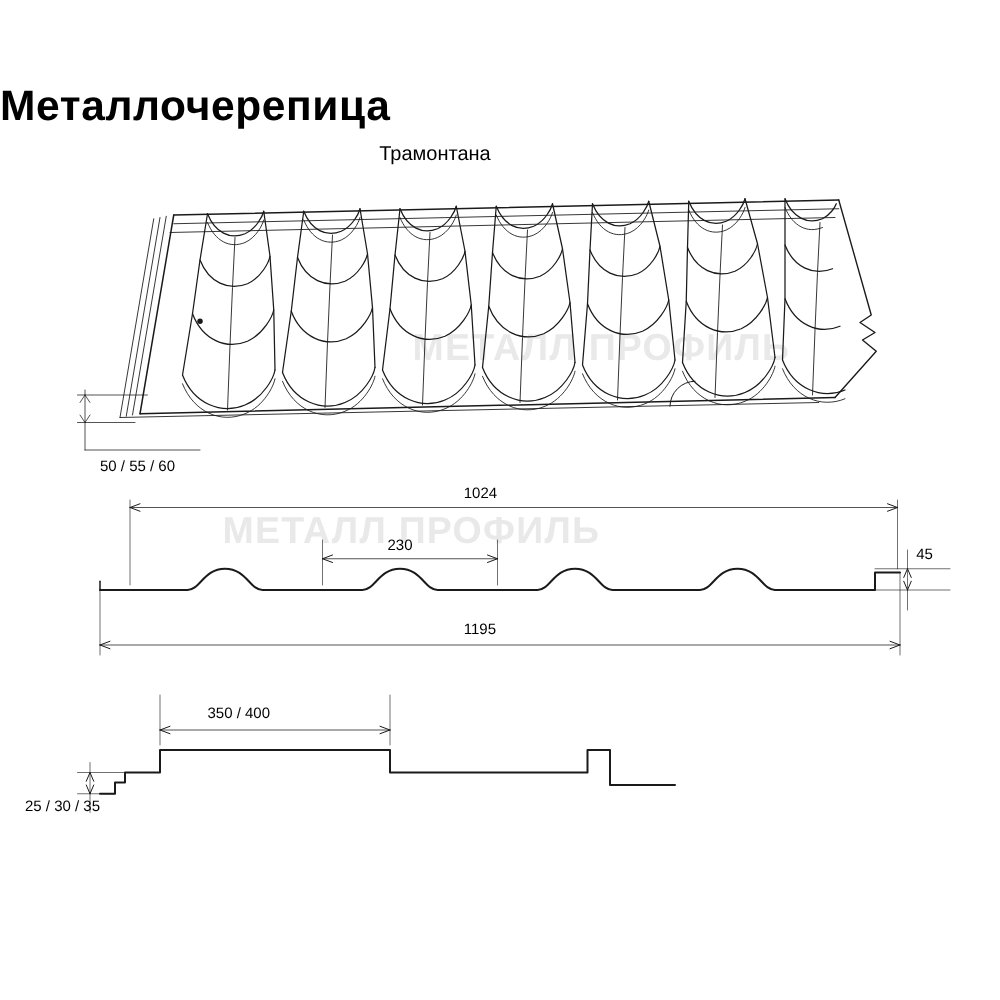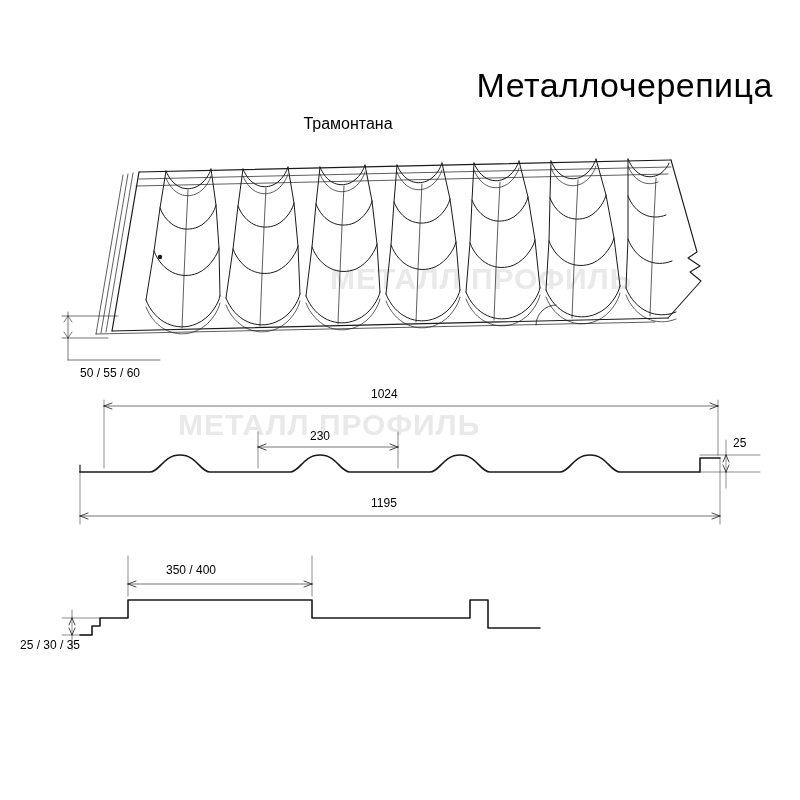--- a/index.html
+++ b/index.html
@@ -20,23 +20,23 @@
     left: 0;
     top: 0;
     width: 800px;
     height: 800px;
   }
   .title-main {
     position: absolute;
     left: 0;
     top: 66px;
     width: 773px;
-    text-align: right;
+    text-align: left;
     font-size: 34px;
-    font-weight: normal;
+    font-weight: bold;
     letter-spacing: 0.5px;
     color: #000;
   }
   .title-sub {
     position: absolute;
     left: 0;
     top: 115px;
     width: 696px;
     text-align: center;
     font-size: 16px;
@@ -68,21 +68,21 @@
 <div class="wm" style="left:178px; top:408px;">
   <span>МЕТАЛЛ ПРОФИЛЬ</span>
 </div>
 
 <div class="title-main">Металлочерепица</div>
 <div class="title-sub">Трамонтана</div>
 
 <div class="dim" style="left:80px; top:366px;">50 / 55 / 60</div>
 <div class="dim" style="left:371px; top:387px;">1024</div>
 <div class="dim" style="left:310px; top:429px;">230</div>
-<div class="dim" style="left:733px; top:436px;">25</div>
+<div class="dim" style="left:733px; top:436px;">45</div>
 <div class="dim" style="left:371px; top:496px;text-align:center;">1195</div>
 <div class="dim" style="left:166px; top:563px;">350 / 400</div>
 <div class="dim" style="left:20px; top:638px;">25 / 30 / 35</div>
 
 <svg id="sheet" viewBox="0 0 800 800" xmlns="http://www.w3.org/2000/svg">
   <g fill="none" stroke="#1a1a1a" stroke-width="1" stroke-linejoin="round" stroke-linecap="round">
 
     <g>
 
       <path d="M139,172 L671,160" stroke-width="1.2"></path>

